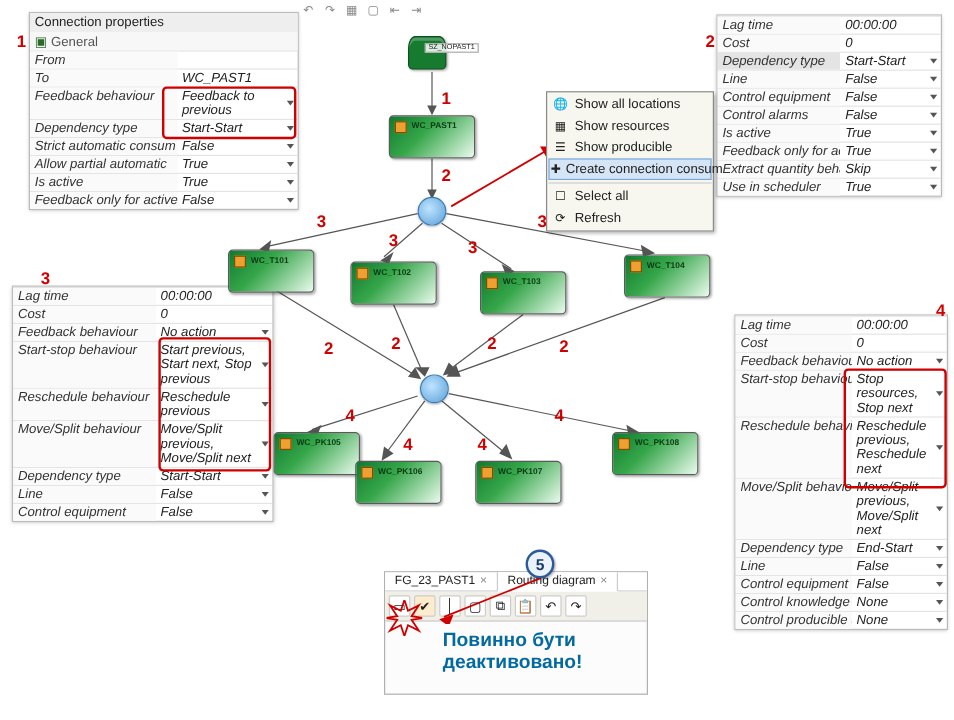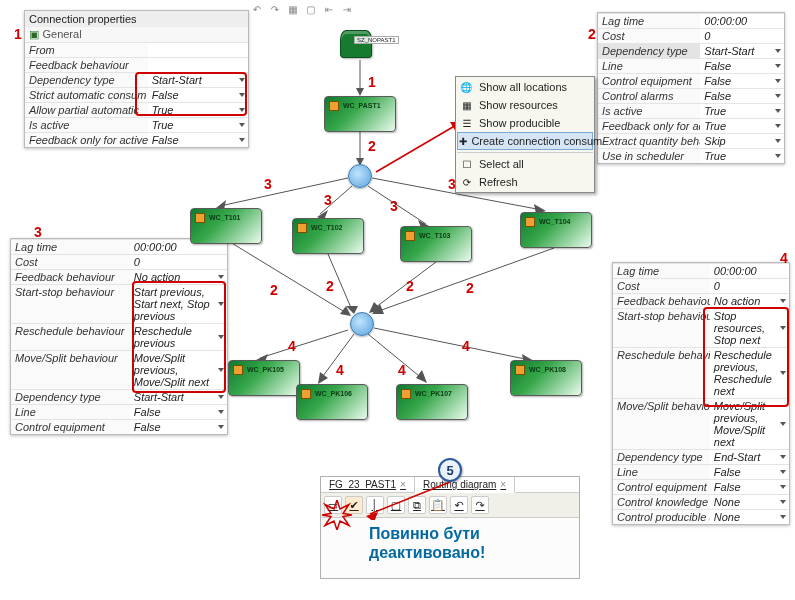--- a/index.html
+++ b/index.html
@@ -202,21 +202,26 @@
   <div class="panel-hdr">Connection properties</div>
   <div class="panel-sub">
     <span style="color:#2a6a2a;">▣ </span><span>General</span>
   </div>
   <div id="p1rows">
       <div class="prop-row">
         <div class="k">From</div>
         <div class="v"></div>
       </div>
       <div class="prop-row">
+        <div class="k">To</div>
+        <div class="v">WC_PAST1</div>
+      </div>
+      <div class="prop-row">
         <div class="k">Feedback behaviour</div>
+        <div class="v dd">Feedback to previous</div>
       </div>
       <div class="prop-row">
         <div class="k">Dependency type</div>
         <div class="v dd">Start-Start</div>
       </div>
       <div class="prop-row">
         <div class="k">Strict automatic consum</div>
         <div class="v dd">False</div>
       </div>
       <div class="prop-row">
@@ -503,21 +508,21 @@
         <span class="ico">☐</span>
         <span>Select all</span>
       </div>
       <div class="item">
         <span class="ico">⟳</span>
         <span>Refresh</span>
       </div>
     </div>
 </div>
 
-<div class="bottom-detail" style="left:320px; top:476px; width:260px;text-decoration:underline;">
+<div class="bottom-detail" style="left:320px; top:476px; width:220px;">
   <div class="tabs">
     <div class="tab">
       <span>FG_23_PAST1</span><span class="x">×</span>
     </div>
     <div class="tab active">
       <span>Routing diagram</span><span class="x">×</span>
     </div>
   </div>
   <div class="tbar">
     <span class="btn">▭</span>

